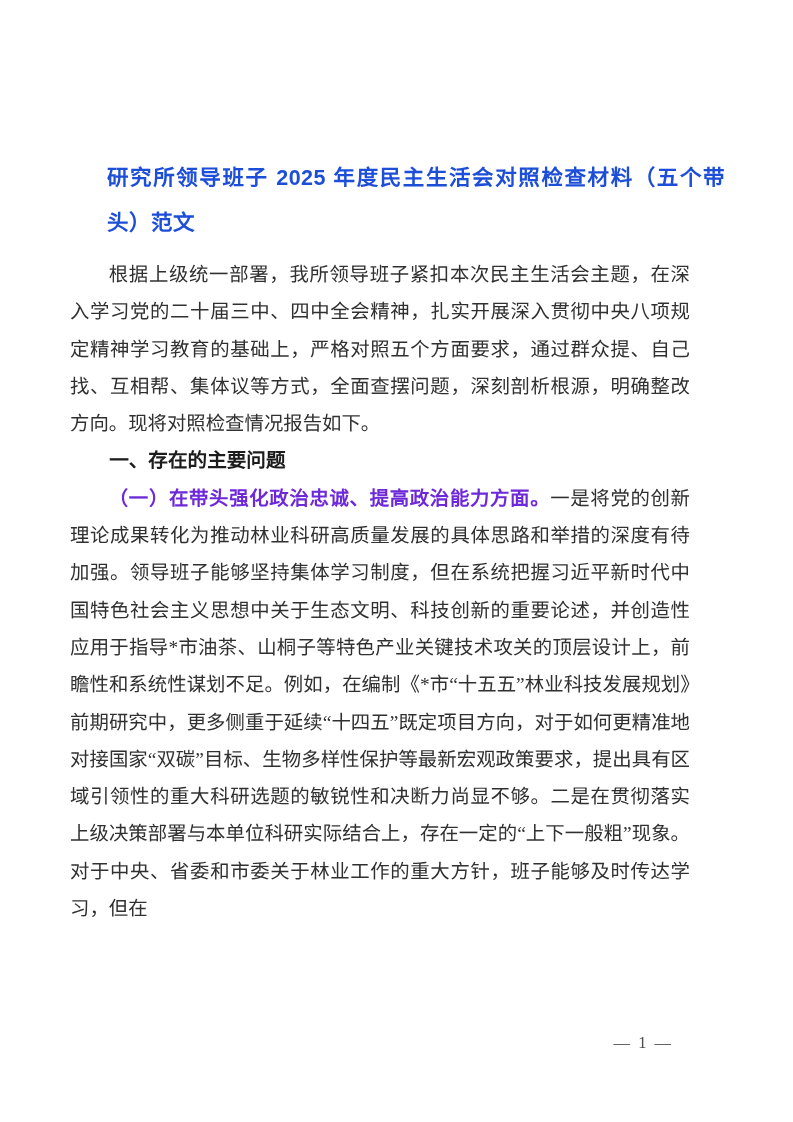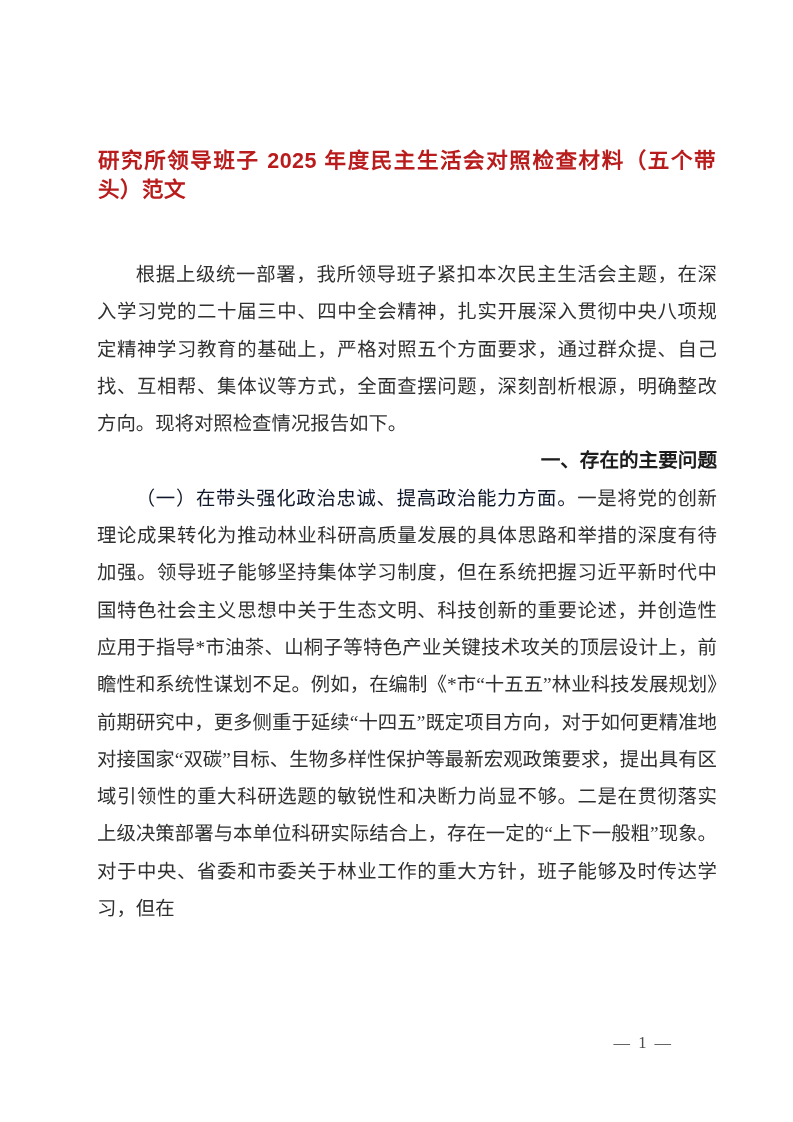--- a/index.html
+++ b/index.html
@@ -13,57 +13,57 @@
     height: 1122px;
     background: #ffffff;
     overflow: hidden;
     font-family: "Liberation Serif", "DejaVu Serif", serif;
   }
   .doc-title {
     position: absolute;
     left: 96px;
     top: 145px;
     width: 618px;
-    margin: 2px;
+    margin: 11px;
     font-family: "Liberation Sans", "DejaVu Sans", sans-serif;
     font-weight: bold;
     font-size: 21.5px;
-    line-height: 29px;
+    line-height: 45px;
     letter-spacing: 0.5px;
-    color: #b91c1c;
+    color: #1d4ed8;
     text-align: justify;
   }
   .doc-body {
     position: absolute;
-    left: 97px;
+    left: 70px;
     top: 256px;
     width: 620px;
     font-size: 19.4px;
     line-height: 37.3px;
     color: #303030;
   }
   .doc-body p {
     margin: 0;
     text-indent: 2em;
     text-align: justify;
     text-justify: inter-ideograph;
   }
   .section-heading {
     margin: 0;
     text-indent: 2em;
     font-family: "Liberation Sans", "DejaVu Sans", sans-serif;
     font-weight: bold;
     font-size: 19.6px;
     line-height: 37.3px;
     color: #1c1c1c;
-    text-align: right;
+    text-align: left;
   }
   .item-lead {
-    font-weight: normal;
-    color: #0f172a;
+    font-weight: bold;
+    color: #6d28d9;
   }
   .page-footer {
     position: absolute;
     top: 1031px;
     left: 0;
     width: 673px;
     text-align: right;
     font-size: 16.5px;
     line-height: 24px;
     color: #4a4a4a;

